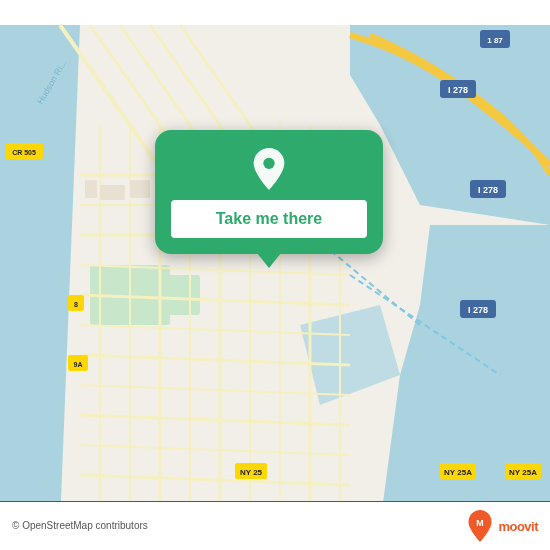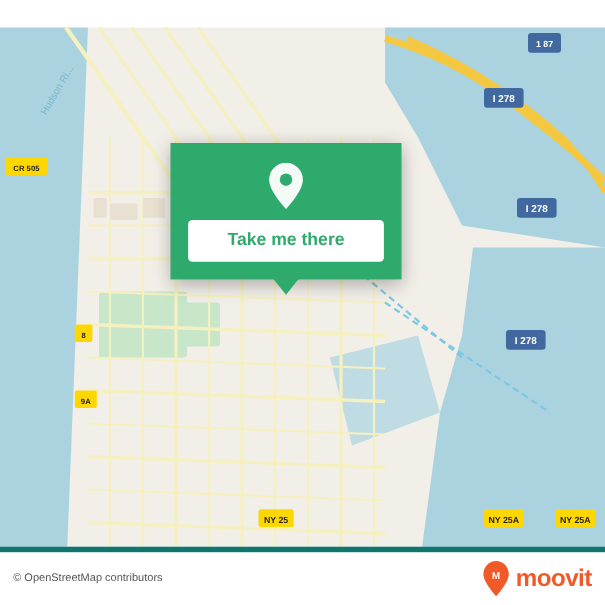--- a/index.html
+++ b/index.html
@@ -16,23 +16,23 @@
     .map-svg {
       width: 100%;
       height: 100%;
     }
 
     
     #popup-card {
       position: absolute;
       top: 130px;
       left: 155px;
-      width: 210px;
+      width: 228px;
       background: #2eaa6c;
-      border-radius: 0;
+      border-radius: 16px;
       display: flex;
       flex-direction: column;
       align-items: center;
       padding: 18px 16px 16px 16px;
       box-shadow: 0 4px 16px rgba(0,0,0,0.3);
       z-index: 10;
     }
 
     #popup-card::after {
       content: '';
@@ -70,21 +70,21 @@
     #bottom-bar {
       position: absolute;
       bottom: 0;
       left: 0;
       width: 100%;
       background: white;
       padding: 8px 12px 8px 12px;
       display: flex;
       align-items: center;
       justify-content: space-between;
-      border-top: 5px solid #0f766e;
+      border-top: 1px solid #0f766e;
       z-index: 20;
     }
 
     #bottom-left {
       display: flex;
       flex-direction: column;
     }
 
     #copyright-text {
       font-size: 10px;
@@ -103,21 +103,21 @@
       align-items: center;
       gap: 4px;
     }
 
     .moovit-icon {
       width: 28px;
       height: 32px;
     }
 
     .moovit-text {
-      font-size: 22px;
+      font-size: 13px;
       font-weight: 700;
       color: #f05a28;
       letter-spacing: -0.5px;
     }
   </style>
 </head>
 <body>
 
 <div id="map-container">
 

